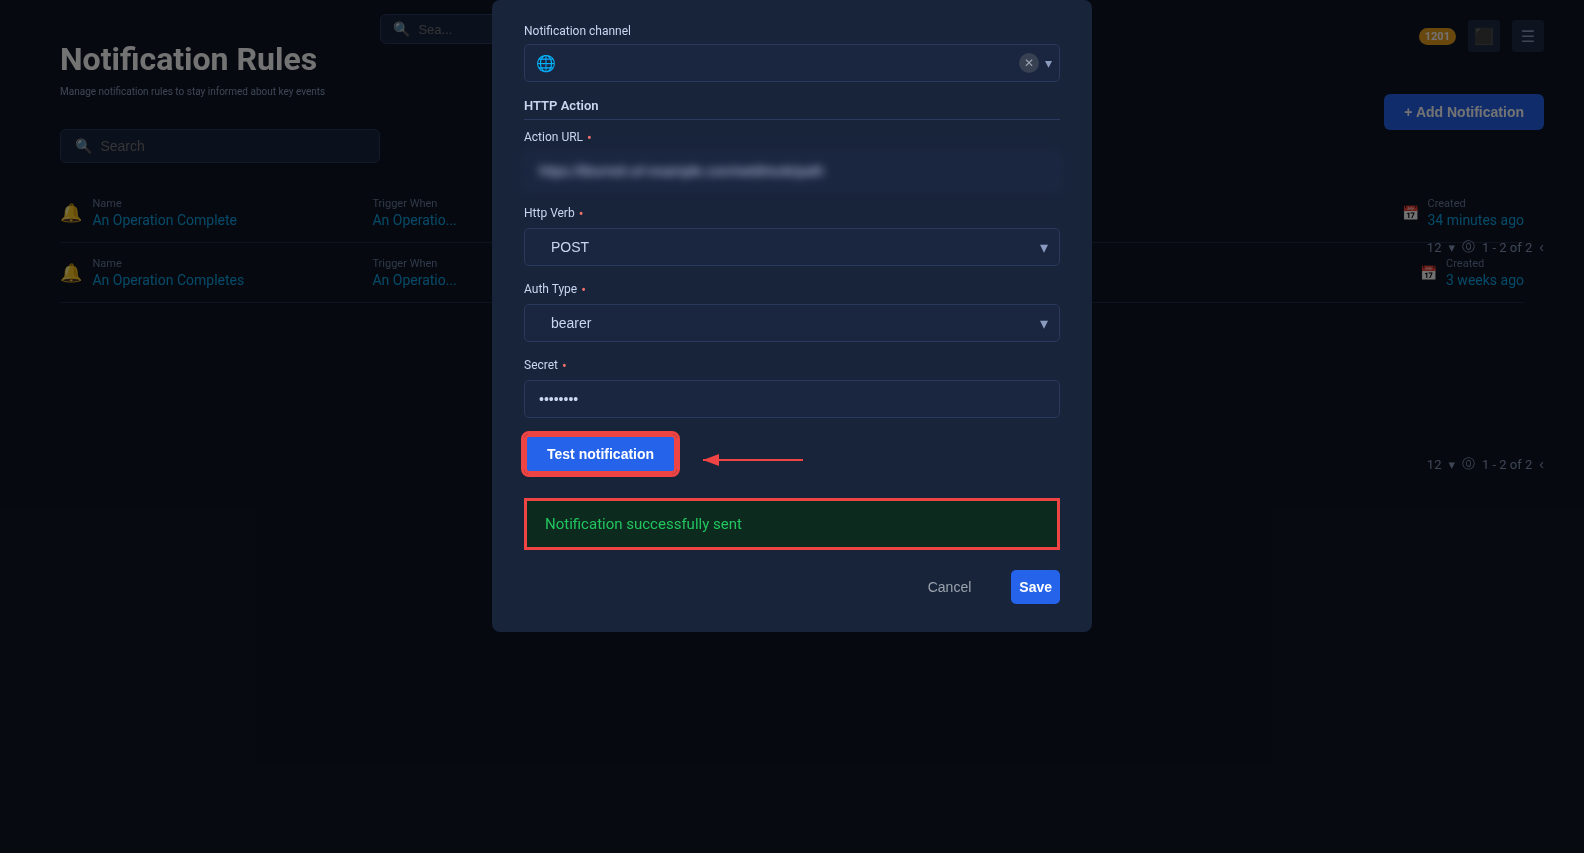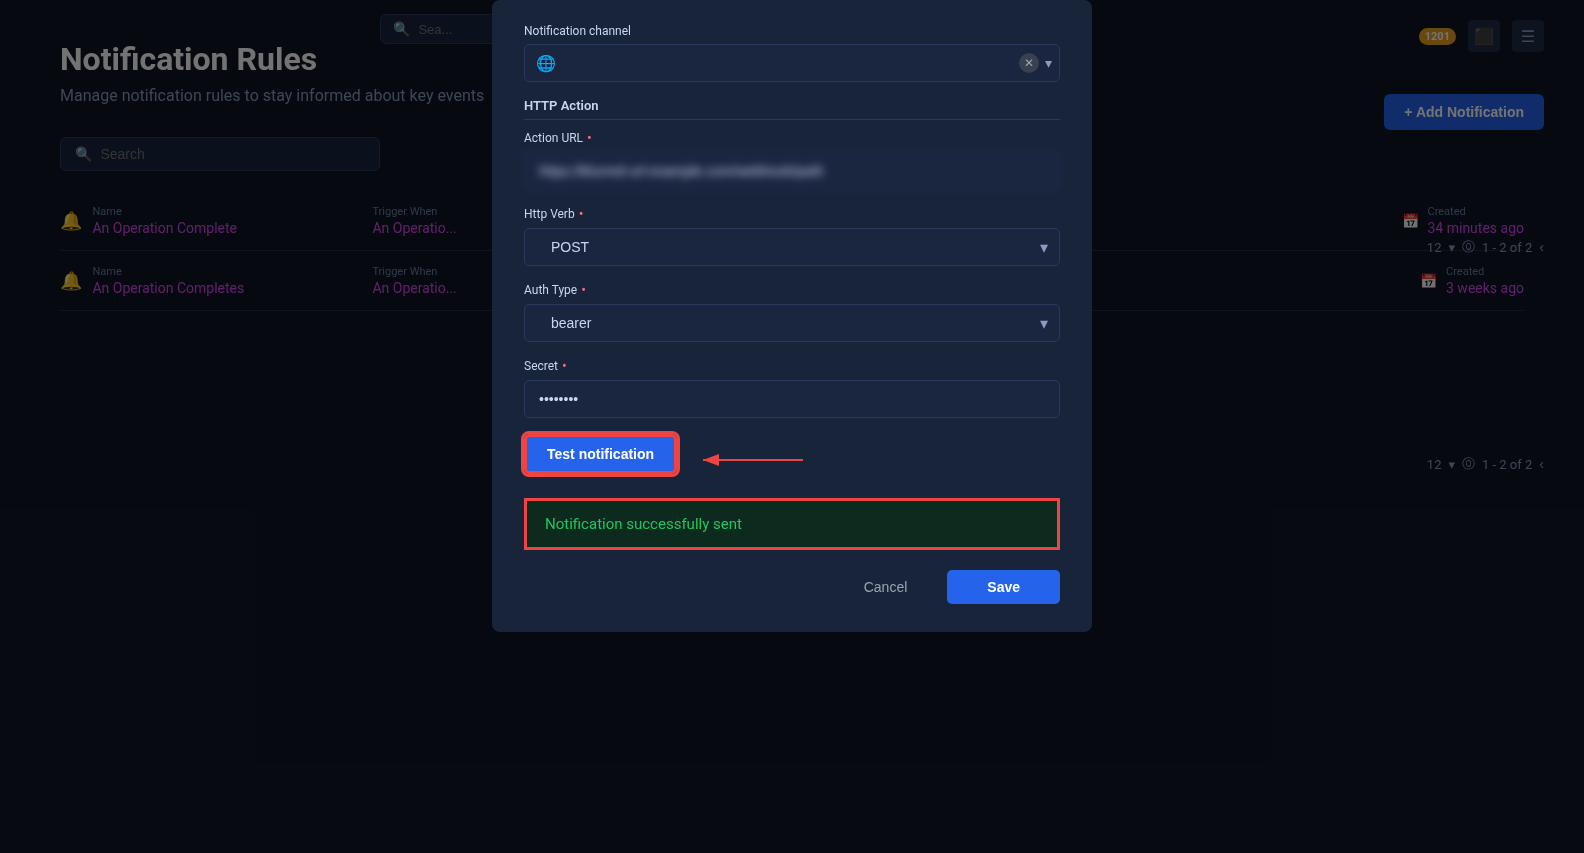--- a/index.html
+++ b/index.html
@@ -21,21 +21,21 @@
     }
 
     .page-title {
       font-size: 32px;
       font-weight: 700;
       color: #ffffff;
       margin-bottom: 8px;
     }
 
     .page-subtitle {
-      font-size: 16px;
+      font-size: 10px;
       color: #8a9bbf;
       margin-bottom: 32px;
     }
 
     .top-bar {
       position: absolute;
       top: 20px;
       right: 40px;
       display: flex;
       align-items: center;
@@ -138,21 +138,21 @@
     }
 
     .table-col-name { flex: 0 0 280px; }
     .table-col-trigger { flex: 0 0 280px; }
     .table-col-created { margin-left: auto; display: flex; align-items: center; gap: 8px; }
 
     .bell-icon { color: #3b82f6; font-size: 18px; margin-right: 10px; }
     .cal-icon { color: #3b82f6; font-size: 14px; }
 
     .col-label { font-size: 11px; color: #6b7fa3; margin-bottom: 2px; }
-    .col-value { font-size: 14px; color: #d946ef; }
+    .col-value { font-size: 14px; color: #0ea5e9; }
 
     .pagination-bar {
       position: absolute;
       right: 40px;
       display: flex;
       align-items: center;
       gap: 7px;
       font-size: 13px;
       color: #8a9bbf;
     }
@@ -204,21 +204,21 @@
 
     .form-group {
       margin-bottom: 16px;
     }
 
     .form-label {
       font-size: 12px;
       color: #c8d6f0;
       margin-bottom: 6px;
       display: flex;
-      align-items: center;
+      align-items: flex-start;
       gap: 4px;
     }
 
     .required-dot {
       color: #f87171;
       font-size: 14px;
     }
 
     .form-input {
       width: 100%;
@@ -347,21 +347,21 @@
       font-size: 14px;
       cursor: pointer;
       padding: 9px 16px;
     }
 
     .save-btn {
       background: #2563eb;
       color: #fff;
       border: none;
       border-radius: 5px;
-      padding: 9px 40px;
+      padding: 9px 8px;
       font-size: 14px;
       font-weight: 600;
       cursor: pointer;
     }
   </style>
 </head>
 <body>
 
 <div class="bg-page">
 

